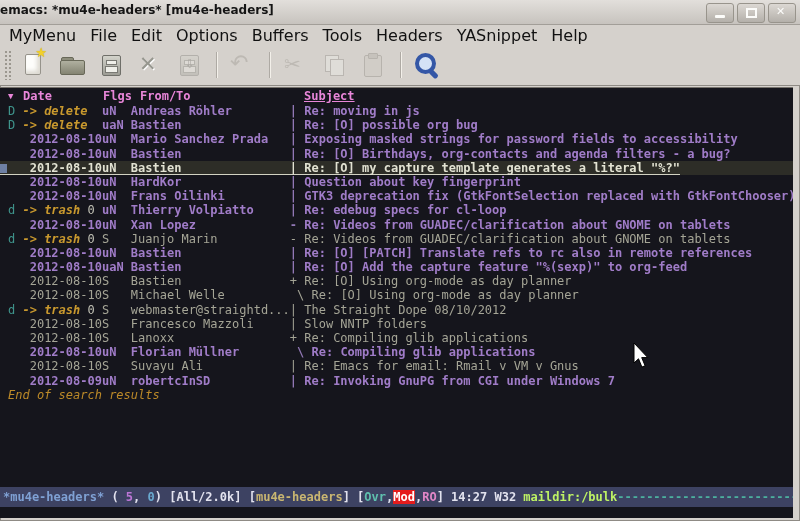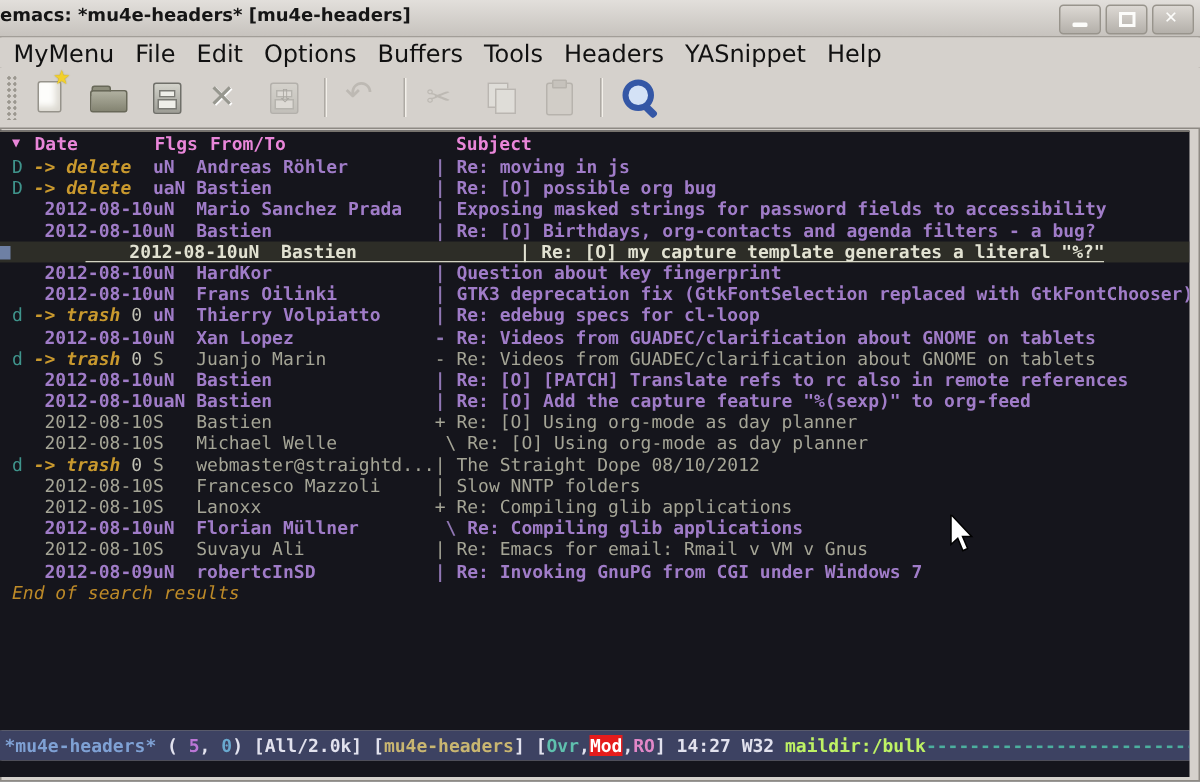--- a/index.html
+++ b/index.html
@@ -68,31 +68,31 @@
     background:#15151c;overflow:hidden;
     font-family:"DejaVu Sans Mono",monospace;font-size:12px;
     border-top:1px solid #76726c;box-sizing:border-box;
   }
   .header-line{height:16px;line-height:16px;display:flex;padding-left:8px;white-space:pre;}
   .header-line span{color:#e986d9;font-weight:bold;}
   .hl-sort{font-size:9px;width:15px;display:inline-block;}
   .hl-date{width:80px;}
   .hl-flags{width:37px;}
   .hl-from{width:159px;}
-  .hl-subj{padding-left:5px;}
+  .hl-subj{padding-left:5px;text-decoration:underline;}
   .hrow{height:14.2px;line-height:14.2px;white-space:pre;overflow:hidden;}
   .rowline{display:inline-block;padding-left:8px;height:100%;}
   .hrow span{white-space:pre;}
   .s-mark{color:#3f948c;}
   .s-target{color:#c9992e;font-style:italic;font-weight:bold;}
   .s-num{color:#c0c0b4;}
   .r-unread .s-date,.r-unread .s-flags,.r-unread .s-from,.r-unread .s-subj{color:#a07cc8;font-weight:bold;}
   .r-unread .s-thread{color:#9177b5;font-weight:bold;}
   .r-read .s-date,.r-read .s-flags,.r-read .s-from,.r-read .s-subj,.r-read .s-thread{color:#a5a596;}
-  .r-current{background:#2d2d27;text-align:center;}
+  .r-current{background:#2d2d27;}
   .r-current .rowline{border-bottom:1px solid #d2d2c2;box-sizing:border-box;}
   .r-current .s-date,.r-current .s-flags,.r-current .s-from,.r-current .s-subj,.r-current .s-thread{color:#e2e2d2;font-weight:bold;}
   .end-line{height:14.2px;line-height:14.2px;padding-left:8px;color:#bd8a28;font-style:italic;font-weight:normal;white-space:pre;}
   .fringe-thumb{position:absolute;left:0;top:76px;width:7px;height:9px;background:#6e80a4;}
   
   .modeline{
     position:absolute;left:0;top:487px;width:793px;height:20px;
     background:#3d4262;overflow:hidden;white-space:pre;
     font-family:"DejaVu Sans Mono",monospace;font-size:12px;font-weight:bold;
     line-height:20px;padding-left:3px;box-sizing:border-box;

